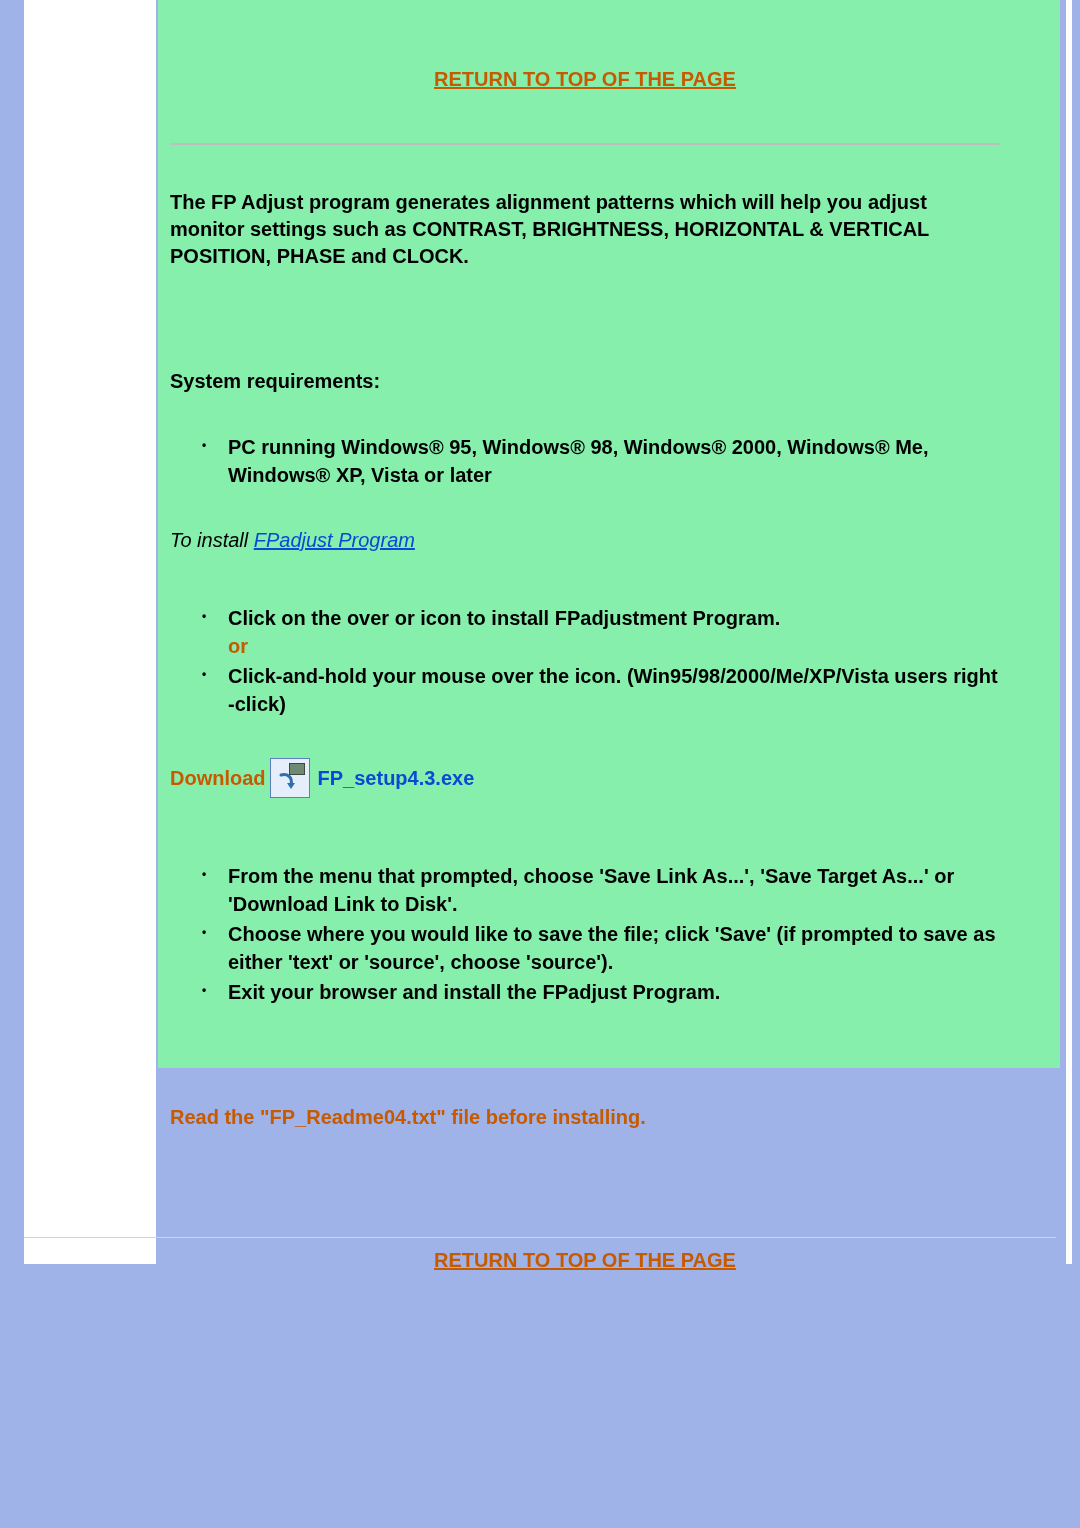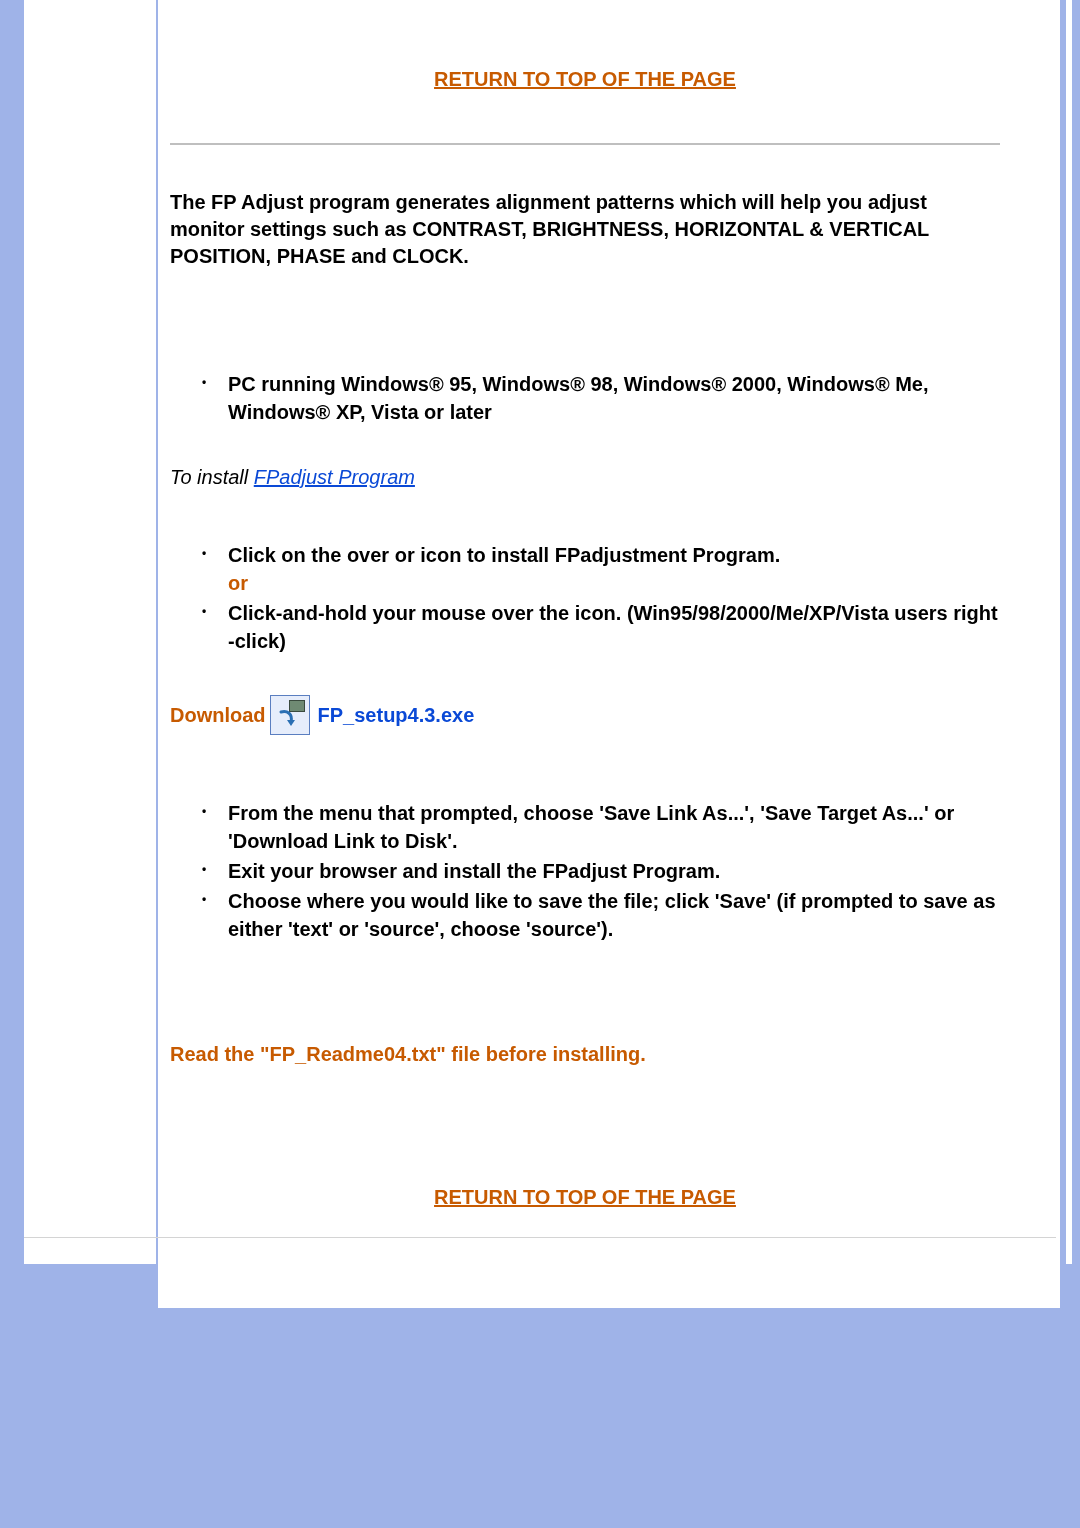--- a/index.html
+++ b/index.html
@@ -22,22 +22,22 @@
     top: 0;
     width: 132px;
     height: 1264px;
     background: #ffffff;
   }
   .content-col {
     position: absolute;
     left: 158px;
     top: 0;
     width: 902px;
-    height: 1308px;
-    background: #ffffff;
+    height: 1068px;
+    background: #86efac;
     padding: 0 28px 0 12px;
   }
   .right-stripes {
     position: absolute;
     left: 1060px;
     top: 0;
     width: 20px;
     height: 1264px;
   }
   .stripe {
@@ -169,20 +169,21 @@
   <div class="content-col">
     <div class="inner">
 
       <a href="#" class="return-top">RETURN TO TOP OF THE PAGE</a>
 
       <hr class="sep">
 
 
       <p class="para">The FP Adjust program generates alignment patterns which will help you adjust monitor settings such as CONTRAST, BRIGHTNESS, HORIZONTAL &amp; VERTICAL POSITION, PHASE and CLOCK.</p>
 
+      <p class="sysreq-h">System requirements:</p>
 
       <ul class="bul">
         <li>PC running Windows® 95, Windows® 98, Windows® 2000, Windows® Me, Windows® XP, Vista or later</li>
       </ul>
 
       <p class="toinstall">
         <span class="txt">To install </span><a href="#" class="lnk">FPadjust Program</a>
       </p>
 
       <ul class="bul">
@@ -204,22 +205,22 @@
                 <path d="M10 12 L14 18 L18 12 Z" fill="#2b6fb3"></path>
               </svg>
             </span>
           </span>
           <span class="filelabel">FP_setup4.3.exe</span>
         </a>
       </div>
 
       <ul class="bul">
         <li>From the menu that prompted, choose 'Save Link As...', 'Save Target As...' or 'Download Link to Disk'.</li>
+        <li>Choose where you would like to save the file; click 'Save' (if prompted to save as either 'text' or 'source', choose 'source').</li>
         <li>Exit your browser and install the FPadjust Program.</li>
-        <li>Choose where you would like to save the file; click 'Save' (if prompted to save as either 'text' or 'source', choose 'source').</li>
       </ul>
 
       <p class="readme">Read the "FP_Readme04.txt" file before installing.</p>
 
       <div class="return-bottom-wrap">
         <a href="#" class="return-top">RETURN TO TOP OF THE PAGE</a>
       </div>
 
     </div>
   </div>

